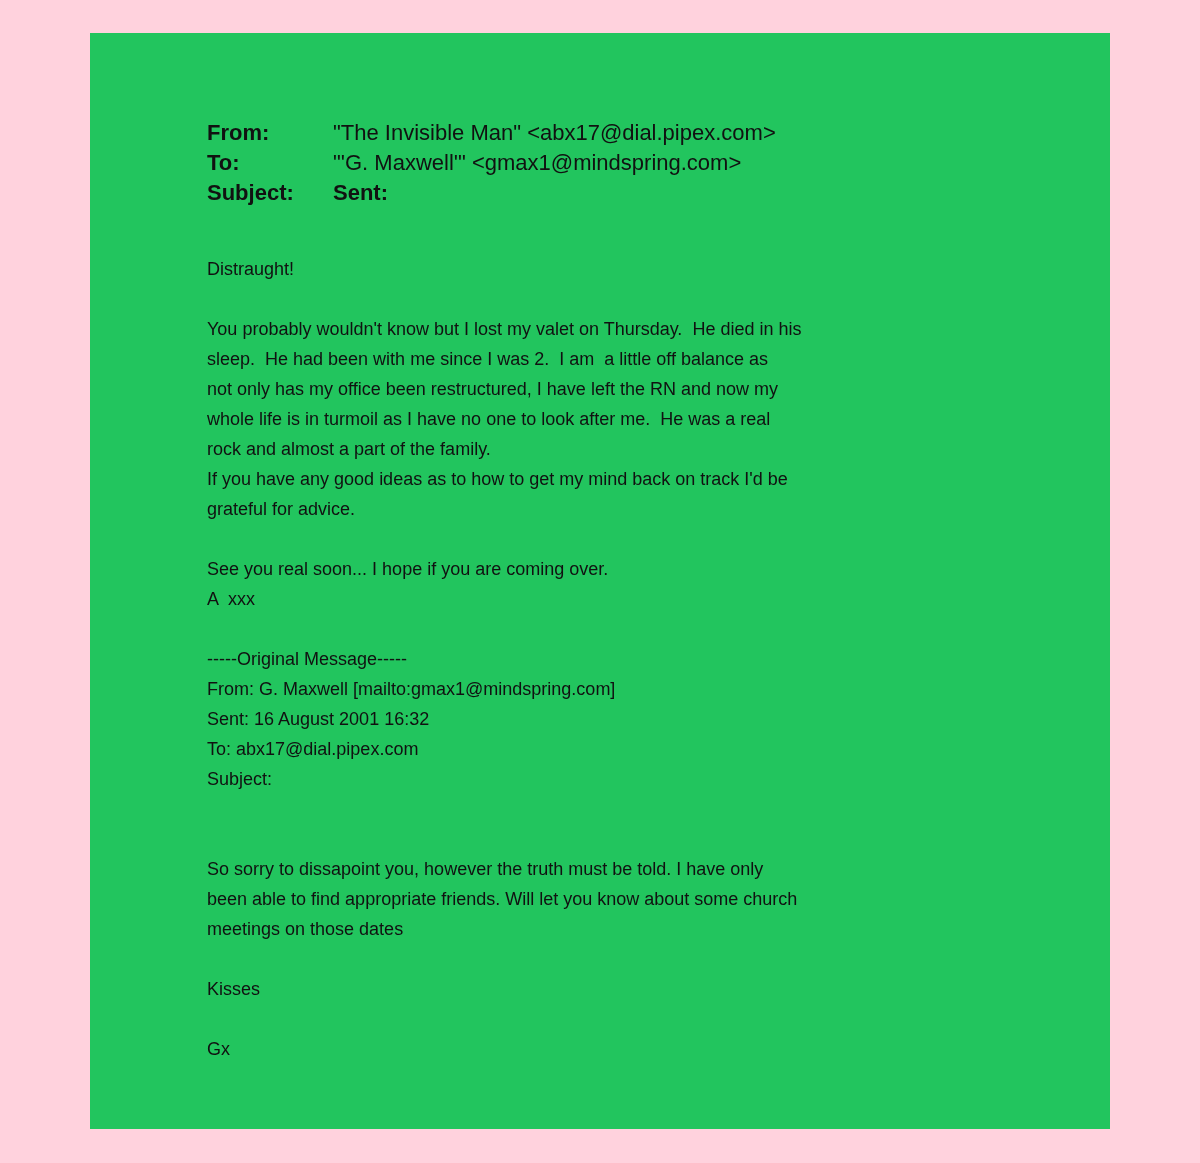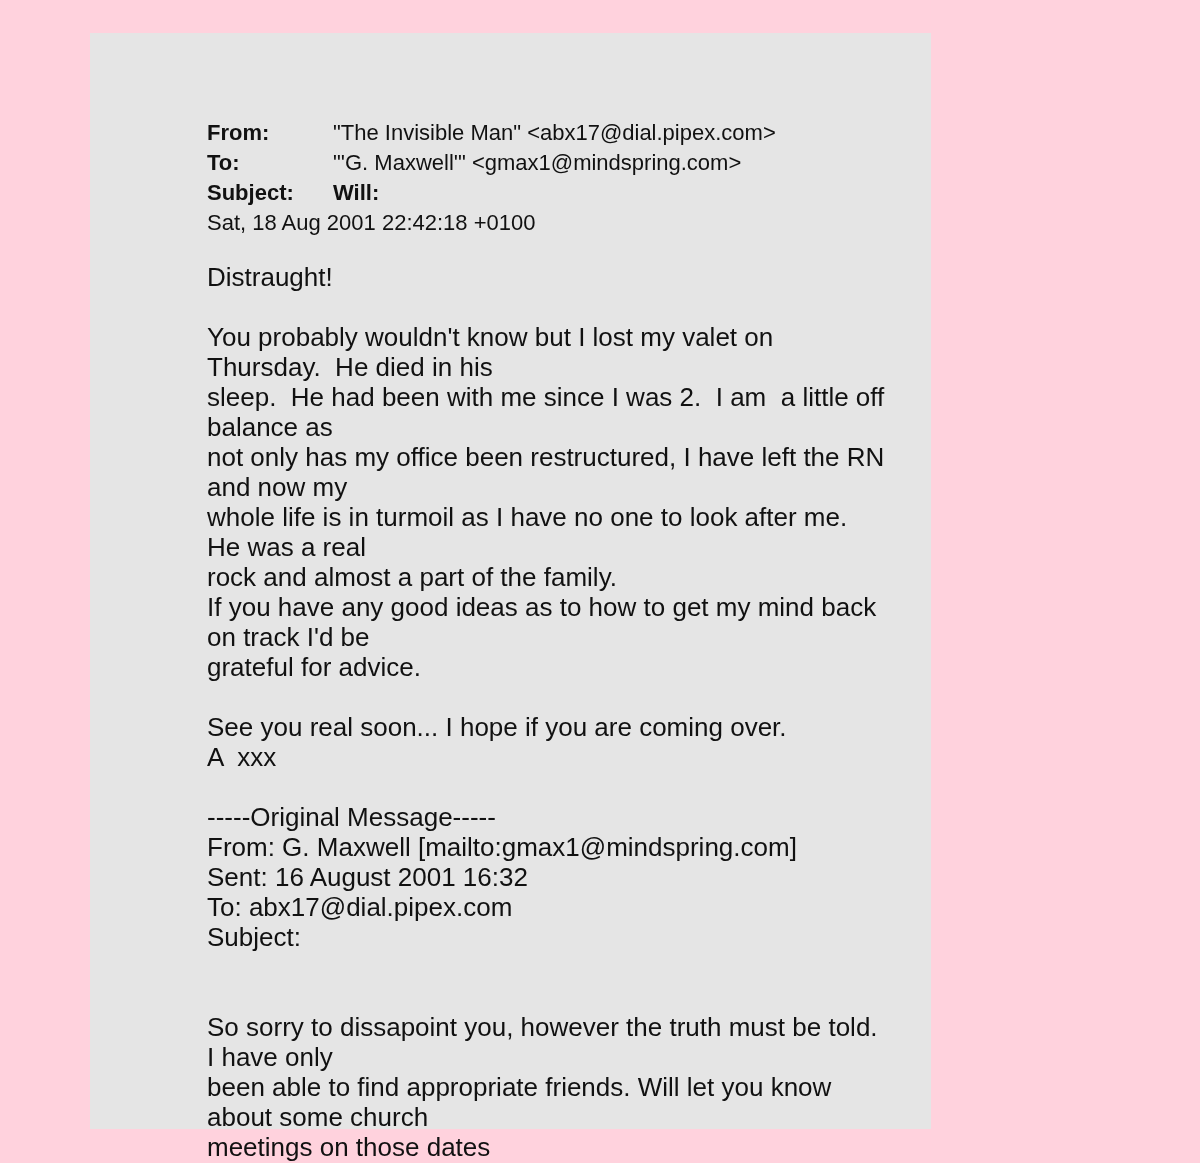--- a/index.html
+++ b/index.html
@@ -12,62 +12,61 @@
     background: #ffd2dd;
     font-family: "Liberation Sans", sans-serif;
     color: #111111;
     position: relative;
     overflow: hidden;
   }
   .paper {
     position: absolute;
     left: 90px;
     top: 33px;
-    width: 841px;
+    width: 1020px;
     height: 1096px;
-    background: #e5e5e5;
+    background: #22c55e;
     box-sizing: border-box;
     padding: 85px 40px 40px 117px;
   }
   .headers {
     display: grid;
     grid-template-columns: 126px 1fr;
     font-size: 22px;
     line-height: 30px;
   }
   .hlabel {
     font-weight: bold;
     white-space: pre;
   }
   .hvalue {
     white-space: pre;
   }
   .body-text {
-    margin-top: 24px;
-    font-size: 26px;
+    margin-top: 46px;
+    font-size: 18px;
     line-height: 30px;
     white-space: pre-wrap;
   }
 </style>
 </head>
 <body>
 
 <div class="paper">
 
   <div class="headers">
     <span class="hlabel">From:</span>
     <span class="hvalue">"The Invisible Man" &lt;abx17@dial.pipex.com&gt;</span>
 
     <span class="hlabel">To:</span>
     <span class="hvalue">"'G. Maxwell'" &lt;gmax1@mindspring.com&gt;</span>
 
     <span class="hlabel">Subject:</span>
 
-    <span class="hlabel">Will:</span>
-    <span class="hvalue">Sat, 18 Aug 2001 22:42:18 +0100</span>
+    <span class="hlabel">Sent:</span>
   </div>
 
   <div class="body-text">Distraught!
 
 You probably wouldn't know but I lost my valet on Thursday.  He died in his
 sleep.  He had been with me since I was 2.  I am  a little off balance as
 not only has my office been restructured, I have left the RN and now my
 whole life is in turmoil as I have no one to look after me.  He was a real
 rock and almost a part of the family.
 If you have any good ideas as to how to get my mind back on track I'd be

